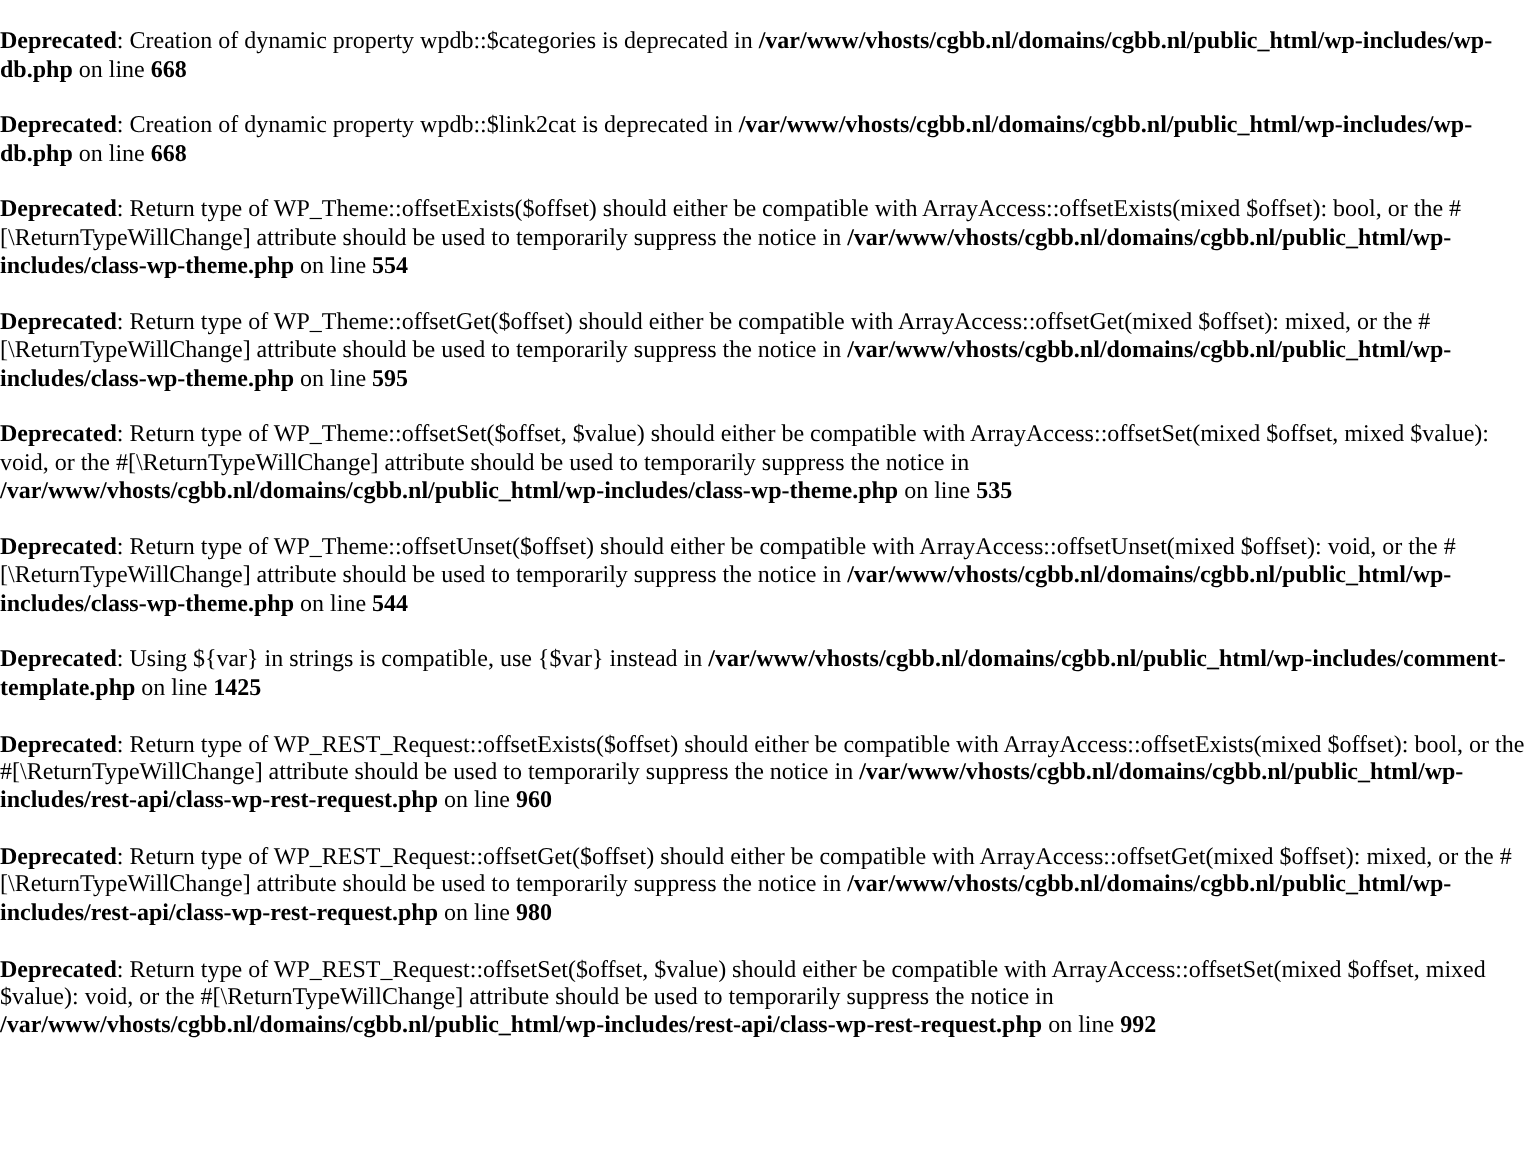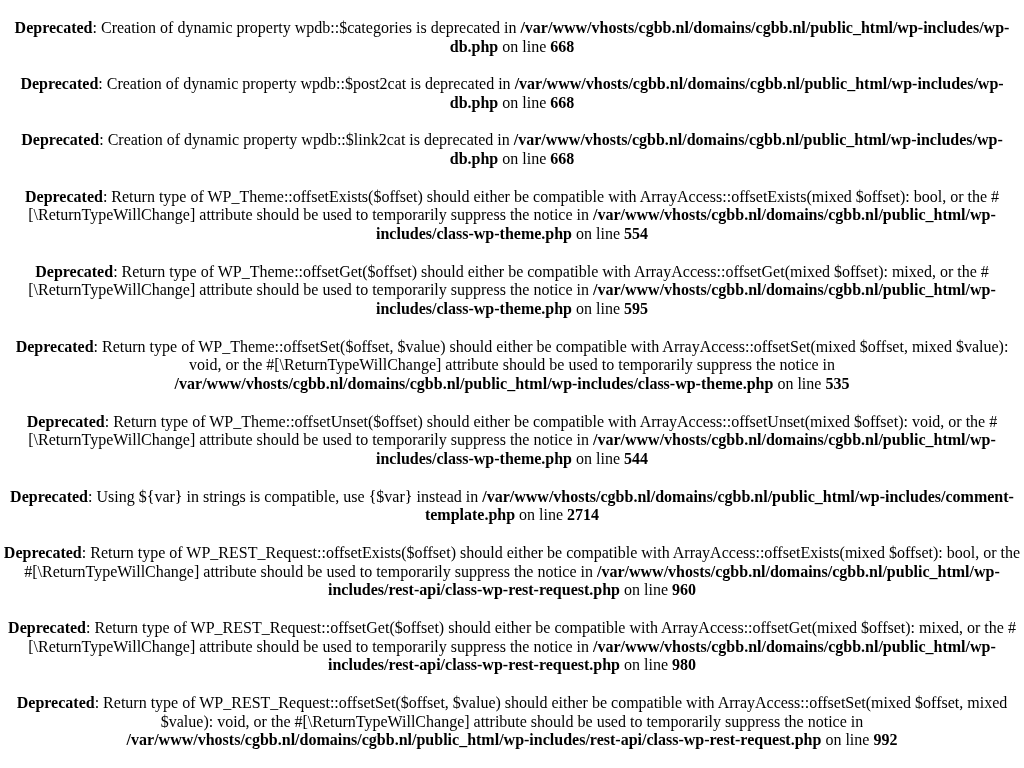--- a/index.html
+++ b/index.html
@@ -10,48 +10,46 @@
   body {
     width: 1024px;
     height: 768px;
     overflow: hidden;
     font-family: "Liberation Serif", "DejaVu Serif", serif;
     font-size: 16px;
     color: #000000;
   }
   .content {
     padding: 0;
-    text-align: center;
   }
   .notice {
     margin-top: 18.75px;
     line-height: 18.75px;
   }
   .notice b { font-weight: bold; }
 </style>
 </head>
 <body>
 
 <div class="content">
 
   <div class="notice"><b>Deprecated</b><span>: </span><span>Creation of dynamic property wpdb::$categories is deprecated in </span><b>/var/www/vhosts/cgbb.nl/domains/cgbb.nl/public_html/wp-includes/wp-db.php</b><span> on line </span><b>668</b></div>
 
-  <div class="notice"><b>Deprecated</b><span>: </span><span>Creation of dynamic property wpdb::$post2cat is deprecated in </span><b>/var/www/vhosts/cgbb.nl/domains/cgbb.nl/public_html/wp-includes/wp-db.php</b><span> on line </span><b>668</b></div>
 
   <div class="notice"><b>Deprecated</b><span>: </span><span>Creation of dynamic property wpdb::$link2cat is deprecated in </span><b>/var/www/vhosts/cgbb.nl/domains/cgbb.nl/public_html/wp-includes/wp-db.php</b><span> on line </span><b>668</b></div>
 
   <div class="notice"><b>Deprecated</b><span>: </span><span>Return type of WP_Theme::offsetExists($offset) should either be compatible with ArrayAccess::offsetExists(mixed $offset): bool, or the #[\ReturnTypeWillChange] attribute should be used to temporarily suppress the notice in </span><b>/var/www/vhosts/cgbb.nl/domains/cgbb.nl/public_html/wp-includes/class-wp-theme.php</b><span> on line </span><b>554</b></div>
 
   <div class="notice"><b>Deprecated</b><span>: </span><span>Return type of WP_Theme::offsetGet($offset) should either be compatible with ArrayAccess::offsetGet(mixed $offset): mixed, or the #[\ReturnTypeWillChange] attribute should be used to temporarily suppress the notice in </span><b>/var/www/vhosts/cgbb.nl/domains/cgbb.nl/public_html/wp-includes/class-wp-theme.php</b><span> on line </span><b>595</b></div>
 
   <div class="notice"><b>Deprecated</b><span>: </span><span>Return type of WP_Theme::offsetSet($offset, $value) should either be compatible with ArrayAccess::offsetSet(mixed $offset, mixed $value): void, or the #[\ReturnTypeWillChange] attribute should be used to temporarily suppress the notice in </span><b>/var/www/vhosts/cgbb.nl/domains/cgbb.nl/public_html/wp-includes/class-wp-theme.php</b><span> on line </span><b>535</b></div>
 
   <div class="notice"><b>Deprecated</b><span>: </span><span>Return type of WP_Theme::offsetUnset($offset) should either be compatible with ArrayAccess::offsetUnset(mixed $offset): void, or the #[\ReturnTypeWillChange] attribute should be used to temporarily suppress the notice in </span><b>/var/www/vhosts/cgbb.nl/domains/cgbb.nl/public_html/wp-includes/class-wp-theme.php</b><span> on line </span><b>544</b></div>
 
-  <div class="notice"><b>Deprecated</b><span>: </span><span>Using ${var} in strings is compatible, use {$var} instead in </span><b>/var/www/vhosts/cgbb.nl/domains/cgbb.nl/public_html/wp-includes/comment-template.php</b><span> on line </span><b>2714</b></div>
+  <div class="notice"><b>Deprecated</b><span>: </span><span>Using ${var} in strings is compatible, use {$var} instead in </span><b>/var/www/vhosts/cgbb.nl/domains/cgbb.nl/public_html/wp-includes/comment-template.php</b><span> on line </span><b>1425</b></div>
 
   <div class="notice"><b>Deprecated</b><span>: </span><span>Return type of WP_REST_Request::offsetExists($offset) should either be compatible with ArrayAccess::offsetExists(mixed $offset): bool, or the #[\ReturnTypeWillChange] attribute should be used to temporarily suppress the notice in </span><b>/var/www/vhosts/cgbb.nl/domains/cgbb.nl/public_html/wp-includes/rest-api/class-wp-rest-request.php</b><span> on line </span><b>960</b></div>
 
   <div class="notice"><b>Deprecated</b><span>: </span><span>Return type of WP_REST_Request::offsetGet($offset) should either be compatible with ArrayAccess::offsetGet(mixed $offset): mixed, or the #[\ReturnTypeWillChange] attribute should be used to temporarily suppress the notice in </span><b>/var/www/vhosts/cgbb.nl/domains/cgbb.nl/public_html/wp-includes/rest-api/class-wp-rest-request.php</b><span> on line </span><b>980</b></div>
 
   <div class="notice"><b>Deprecated</b><span>: </span><span>Return type of WP_REST_Request::offsetSet($offset, $value) should either be compatible with ArrayAccess::offsetSet(mixed $offset, mixed $value): void, or the #[\ReturnTypeWillChange] attribute should be used to temporarily suppress the notice in </span><b>/var/www/vhosts/cgbb.nl/domains/cgbb.nl/public_html/wp-includes/rest-api/class-wp-rest-request.php</b><span> on line </span><b>992</b></div>
 
 </div>
 
 </body></html>

